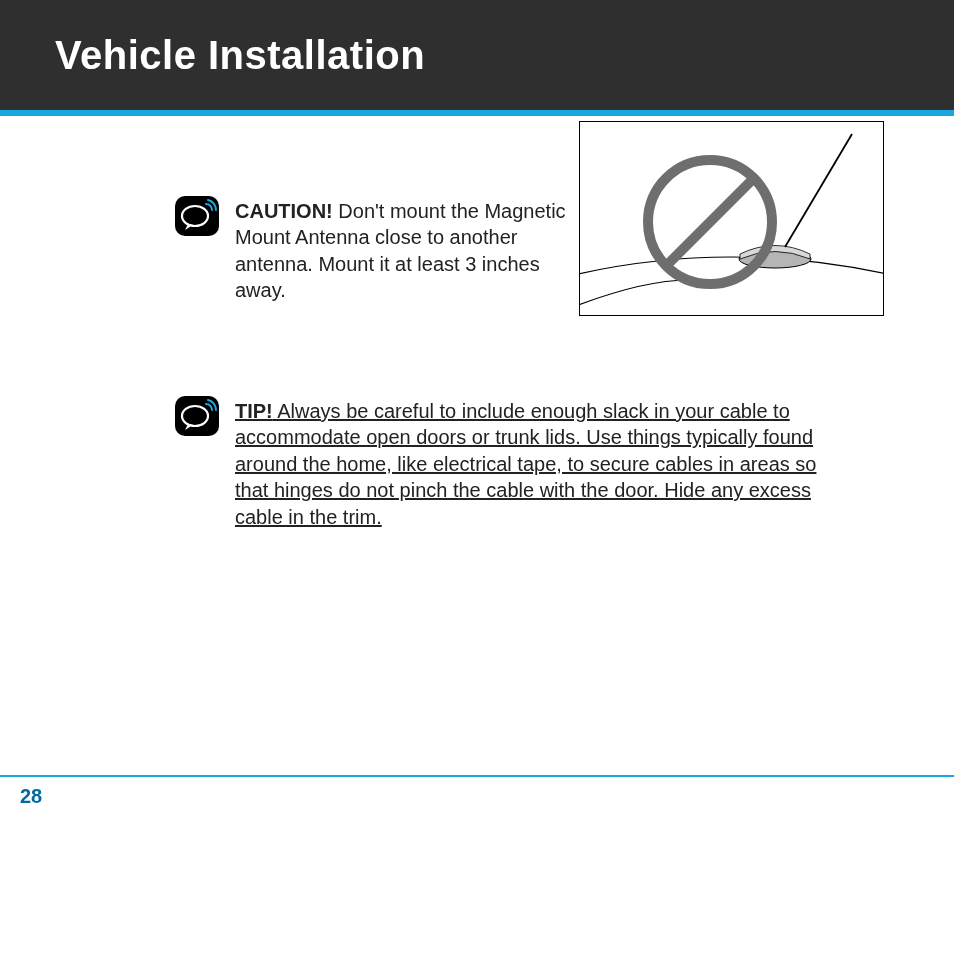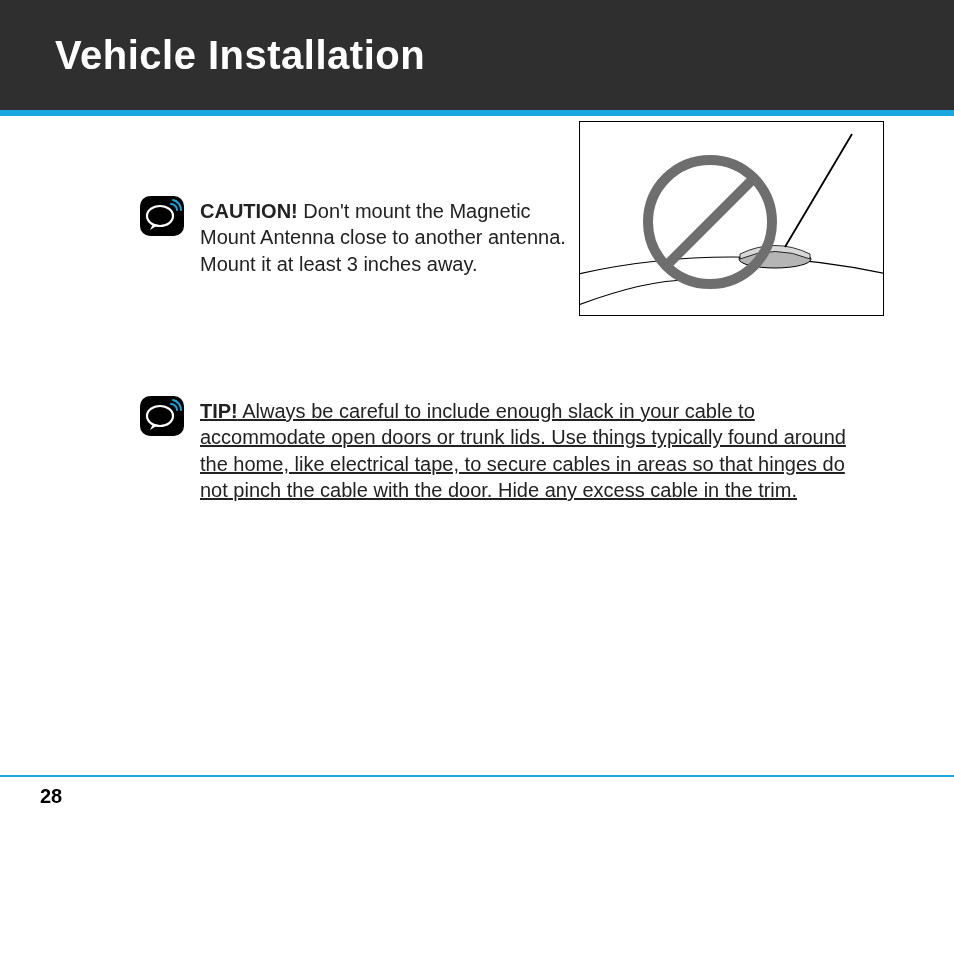--- a/index.html
+++ b/index.html
@@ -1,32 +1,32 @@
 <!DOCTYPE html>
 <html><head>
 <meta charset="utf-8">
 <style>
   * { margin: 0; padding: 0; box-sizing: border-box; }
   html, body { width: 954px; height: 954px; font-family: Arial, Helvetica, sans-serif; background: #fff; color: #222; }
   .page { width: 954px; height: 834px; position: relative; }
   .header-bar { width: 100%; height: 110px; background: #2f2f2f; display: flex; align-items: center; padding-left: 55px; }
   .header-title { color: #fff; font-size: 40px; font-weight: 700; letter-spacing: 0.5px; }
   .accent-line { width: 100%; height: 6px; background: #1aa6df; }
-  .content { padding: 80px 70px 0 140px; }
+  .content { padding: 80px 70px 0 140px; margin-left: 35px; }
   .row { display: flex; align-items: flex-start; margin-bottom: 90px; }
   .icon-col { flex: 0 0 60px; }
   .tip-icon-box { width: 44px; height: 40px; background: #000; border-radius: 10px; position: relative; }
   .tip-icon-box svg { position: absolute; left: 0; top: 0; }
   .text-col { flex: 1; font-size: 20px; line-height: 1.32; color: #222; padding-top: 2px; padding-right: 10px; }
   .text-col strong { font-weight: 800; }
   .diagram-col { flex: 0 0 305px; margin-left: 0; }
   .diagram-box { width: 305px; height: 195px; border: 1px solid #000; background: #fff; position: relative; overflow: hidden; }
   .footer { position: absolute; left: 0; bottom: 0; width: 100%; }
   .footer-line { height: 2px; background: #1aa6df; margin: 0 0 8px 0; width: 100%; }
-  .page-number { color: #000000; font-weight: 700; font-size: 20px; padding: 0 0 26px 40px; }
+  .page-number { color: #0369a1; font-weight: 700; font-size: 20px; padding: 0 0 26px 20px; }
 </style>
 </head>
 <body>
 
 <div class="page">
 
   <div class="header-bar">
     <div class="header-title">Vehicle Installation</div>
   </div>
   <div class="accent-line"></div>

